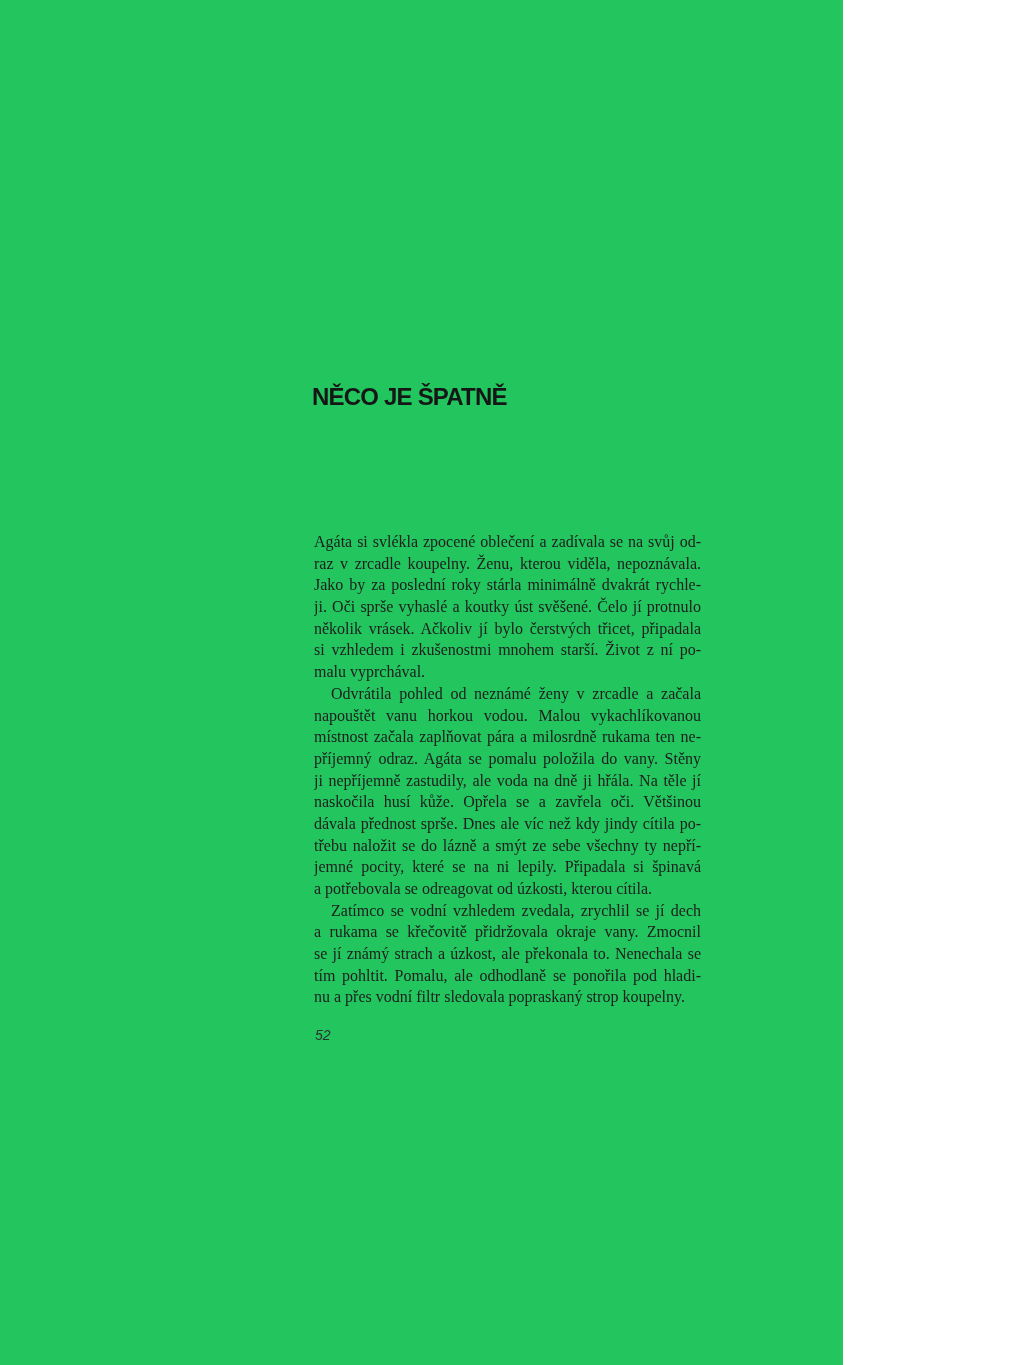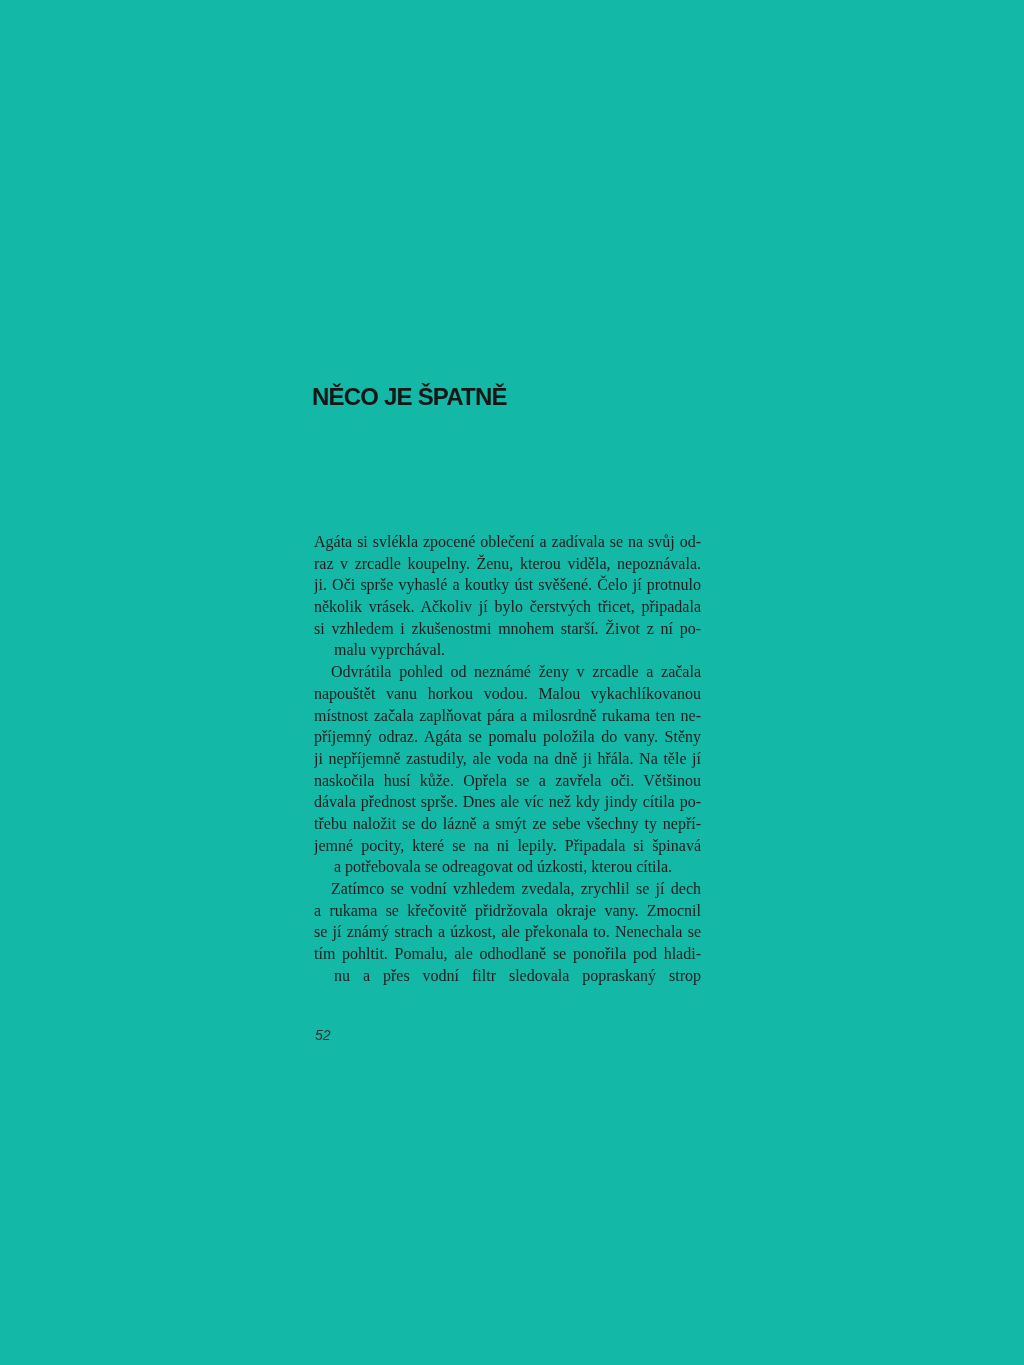--- a/index.html
+++ b/index.html
@@ -2,23 +2,23 @@
 <html><head>
 <meta charset="utf-8">
 <style>
   html, body {
     margin: 0;
     padding: 0;
     background: #ffffff;
   }
   .page {
     position: relative;
-    width: 1024px;
+    width: 843px;
     height: 1365px;
-    background: #14b8a6;
+    background: #22c55e;
     overflow: hidden;
   }
   .chapter-title {
     position: absolute;
     left: 312px;
     top: 381px;
     margin: 0;
     font-family: "Liberation Sans", sans-serif;
     font-weight: 700;
     font-size: 24px;
@@ -38,21 +38,20 @@
     color: #1d1d1d;
   }
   .text-line {
     text-align: justify;
     text-align-last: justify;
     overflow: hidden;
     height: 21.7px;
   }
   .text-line.last {
     text-align-last: left;
-    margin-left: 20px;
   }
   .text-line.indent {
     text-indent: 17px;
   }
   .page-number {
     position: absolute;
     left: 315px;
     top: 1026px;
     font-family: "Liberation Sans", sans-serif;
     font-size: 14px;
@@ -63,20 +62,21 @@
 </style>
 </head>
 <body>
 
 <div class="page">
   <h1 class="chapter-title">NĚCO JE ŠPATNĚ</h1>
 
   <div class="body-text">
       <div class="text-line">Agáta si svlékla zpocené oblečení a zadívala se na svůj od-</div>
       <div class="text-line">raz v zrcadle koupelny. Ženu, kterou viděla, nepoznávala.</div>
+      <div class="text-line">Jako by za poslední roky stárla minimálně dvakrát rychle-</div>
       <div class="text-line">ji. Oči sprše vyhaslé a koutky úst svěšené. Čelo jí protnulo</div>
       <div class="text-line">několik vrásek. Ačkoliv jí bylo čerstvých třicet, připadala</div>
       <div class="text-line">si vzhledem i zkušenostmi mnohem starší. Život z ní po-</div>
       <div class="text-line last">malu vyprchával.</div>
       <div class="text-line indent">Odvrátila pohled od neznámé ženy v zrcadle a začala</div>
       <div class="text-line">napouštět vanu horkou vodou. Malou vykachlíkovanou</div>
       <div class="text-line">místnost začala zaplňovat pára a milosrdně rukama ten ne-</div>
       <div class="text-line">příjemný odraz. Agáta se pomalu položila do vany. Stěny</div>
       <div class="text-line">ji nepříjemně zastudily, ale voda na dně ji hřála. Na těle jí</div>
       <div class="text-line">naskočila husí kůže. Opřela se a zavřela oči. Většinou</div>

